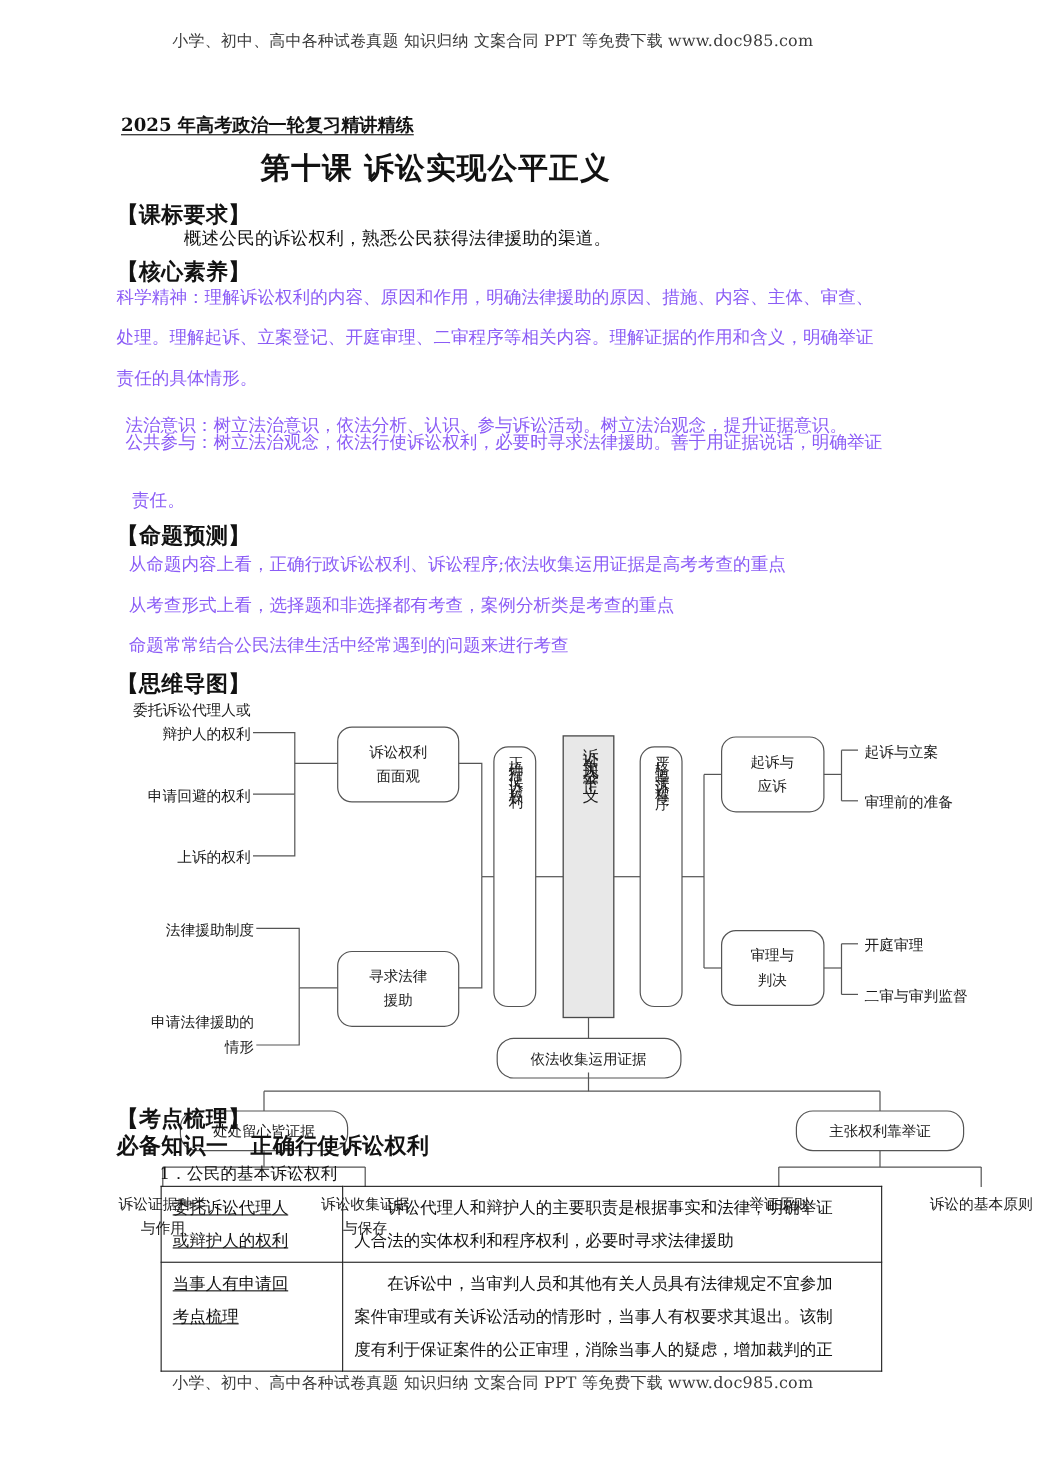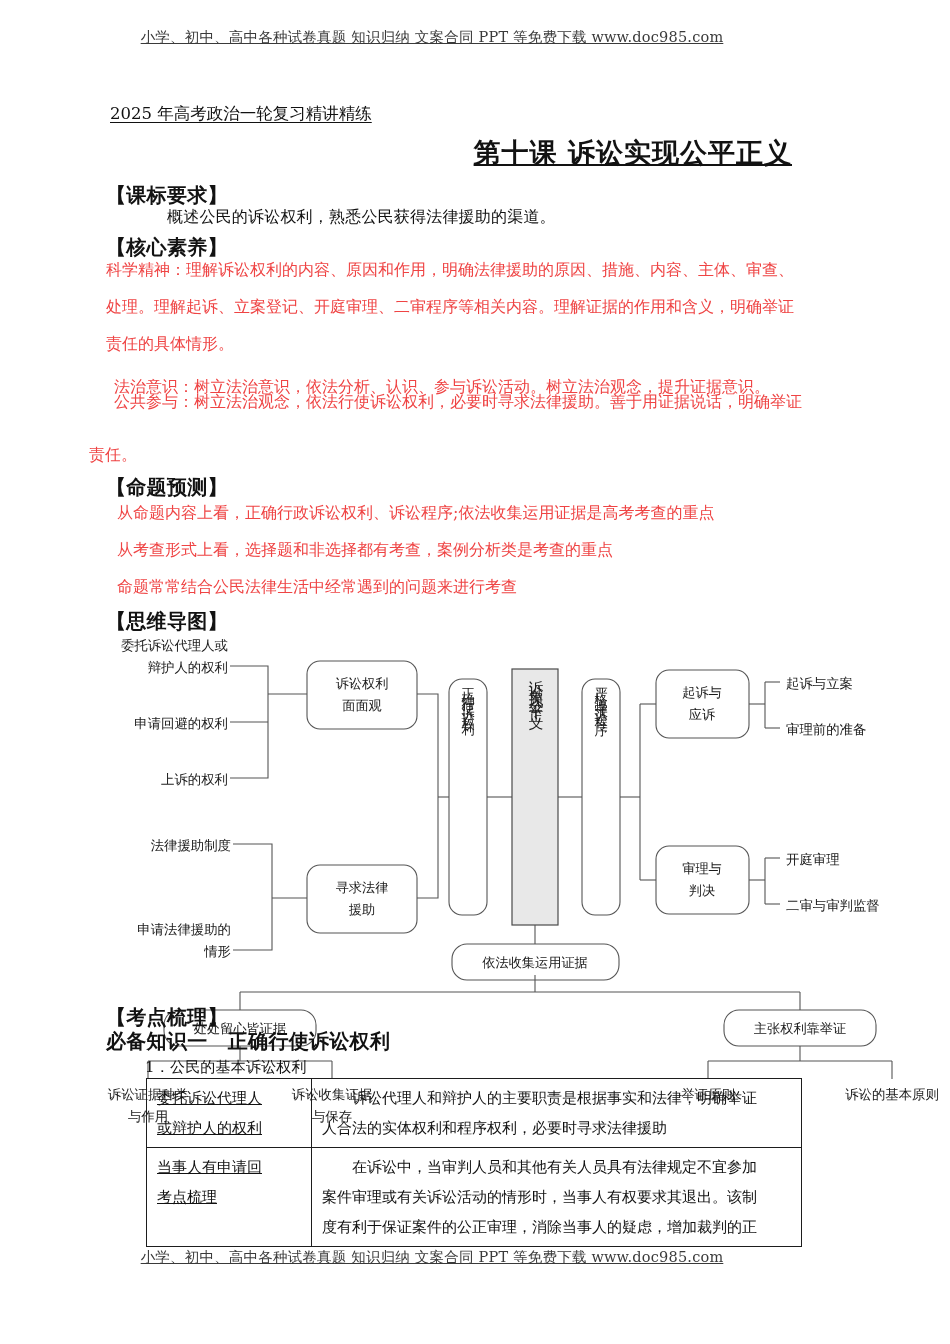--- a/index.html
+++ b/index.html
@@ -19,29 +19,28 @@
   .page {
     position: absolute;
     left: 0; top: 0;
     width: 950px;
     height: 1344px;
   }
 
   
   .watermark {
     position: absolute;
-    left: 0;
+    left: 16px;
     width: 864px;
     text-align: center;
     font-family: "DejaVu Serif", "Liberation Serif", serif;
     font-size: 14.5px;
     color: #3a3a3a;
     letter-spacing: 0.2px;
     white-space: nowrap;
-    text-decoration: underline;
   }
   .watermark-top { top: 28px; }
   .watermark-bottom { top: 1248px; }
 
   
   .blk {
     position: absolute;
     font-family: "DejaVu Serif", "Liberation Serif", serif;
     color: #121212;
     white-space: pre;
@@ -50,34 +49,34 @@
     font-weight: bold;
     font-size: 20px;
     letter-spacing: 0.3px;
   }
   .body-line {
     font-size: 16px;
     letter-spacing: 0.2px;
   }
   .doc-subtitle {
     font-size: 16.5px;
-    font-weight: normal;
+    font-weight: bold;
     text-decoration: underline;
     text-underline-offset: 3px;
   }
   .doc-title {
     font-size: 27px;
     font-weight: bold;
     letter-spacing: 1px;
   }
   .wrapline {
     position: absolute;
     font-size: 16px;
     font-family: "DejaVu Serif", "Liberation Serif", serif;
-    color: #ef4444;
+    color: #8b5cf6;
     white-space: nowrap;
   }
 
   
   #mindmap {
     position: absolute;
     left: 100px;
     top: 612px;
     width: 845px;
     height: 370px;
@@ -132,32 +131,32 @@
 </style>
 </head>
 <body>
 
 <div class="page">
 
   <div class="watermark watermark-top">小学、初中、高中各种试卷真题 知识归纳 文案合同 PPT 等免费下载  www.doc985.com</div>
 
   <div class="blk doc-subtitle" style="left:110px; top:103px;">2025 年高考政治一轮复习精讲精练</div>
 
-  <div class="blk doc-title" style="left:0; top:135px; width:792px; text-align:right;text-decoration:underline;">第十课 诉讼实现公平正义</div>
+  <div class="blk doc-title" style="left:0; top:135px; width:792px; text-align:center;">第十课 诉讼实现公平正义</div>
 
   <div class="blk bold-head" style="left:106px; top:182px;">【课标要求】</div>
   <div class="blk body-line" style="left:167px; top:207px;">概述公民的诉讼权利，熟悉公民获得法律援助的渠道。</div>
 
   <div class="blk bold-head" style="left:106px; top:234px;">【核心素养】</div>
   <div class="wrapline" style="left:106px; top:260px;">科学精神：理解诉讼权利的内容、原因和作用，明确法律援助的原因、措施、内容、主体、审查、</div>
   <div class="wrapline" style="left:106px; top:297px;">处理。理解起诉、立案登记、开庭审理、二审程序等相关内容。理解证据的作用和含义，明确举证</div>
   <div class="wrapline" style="left:106px; top:334px;">责任的具体情形。</div>
   <div class="wrapline" style="left:114px; top:377px;">法治意识：树立法治意识，依法分析、认识、参与诉讼活动。树立法治观念，提升证据意识。</div>
   <div class="wrapline" style="left:114px; top:392px;">公共参与：树立法治观念，依法行使诉讼权利，必要时寻求法律援助。善于用证据说话，明确举证</div>
-  <div class="wrapline" style="left:89px; top:445px;">责任。</div>
+  <div class="wrapline" style="left:120px; top:445px;">责任。</div>
 
   <div class="blk bold-head" style="left:106px; top:474px;">【命题预测】</div>
   <div class="wrapline" style="left:117px; top:503px;">从命题内容上看，正确行政诉讼权利、诉讼程序;依法收集运用证据是高考考查的重点</div>
   <div class="wrapline" style="left:117px; top:540px;">从考查形式上看，选择题和非选择都有考查，案例分析类是考查的重点</div>
   <div class="wrapline" style="left:117px; top:577px;">命题常常结合公民法律生活中经常遇到的问题来进行考查</div>
 
   <div class="blk bold-head" style="left:106px; top:608px;">【思维导图】</div>
 
   <div id="mindmap">
     <svg width="845" height="370" viewBox="0 0 845 370" xmlns="http://www.w3.org/2000/svg">

